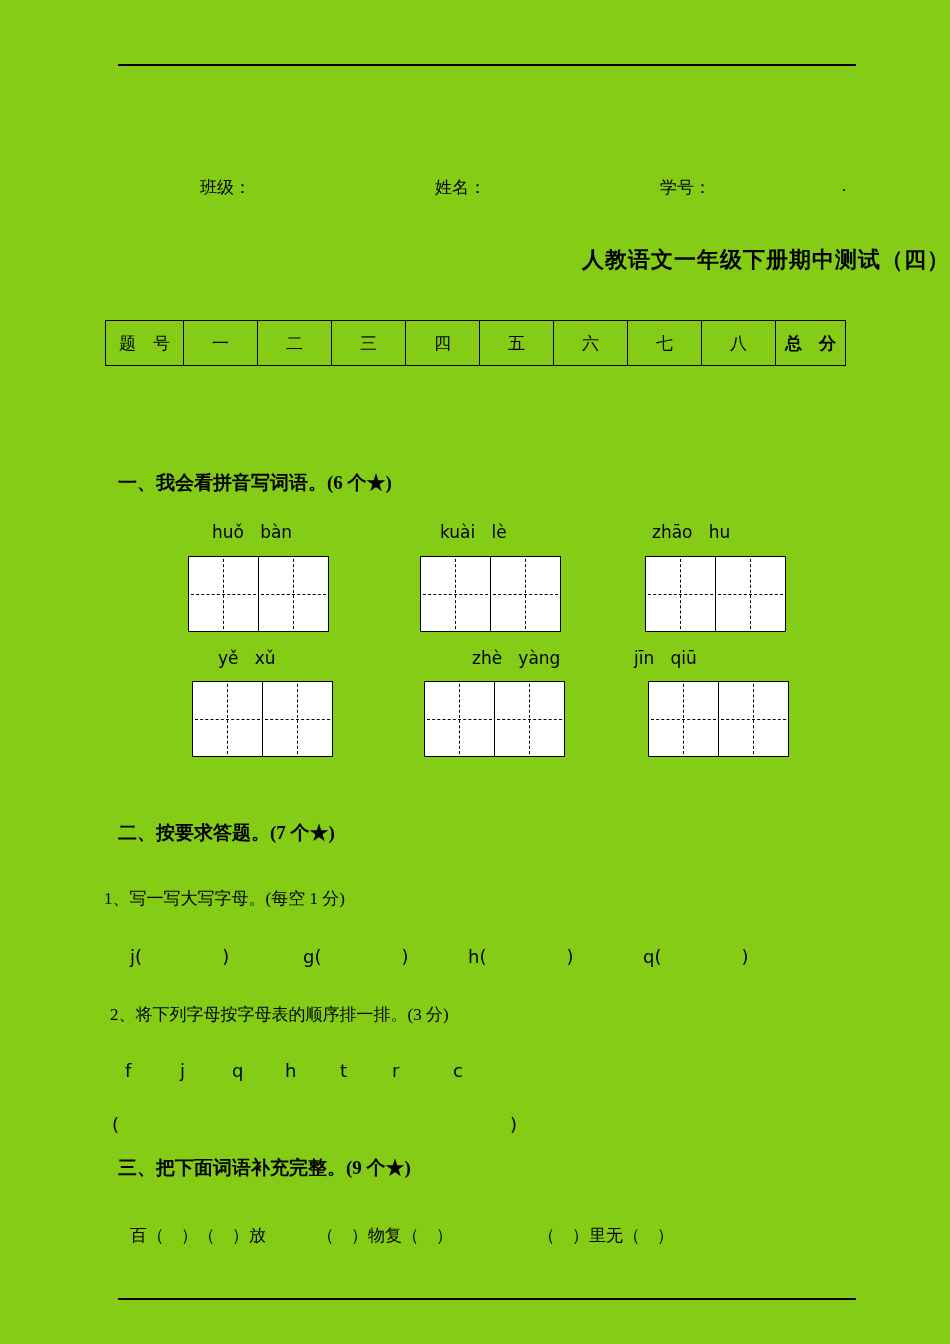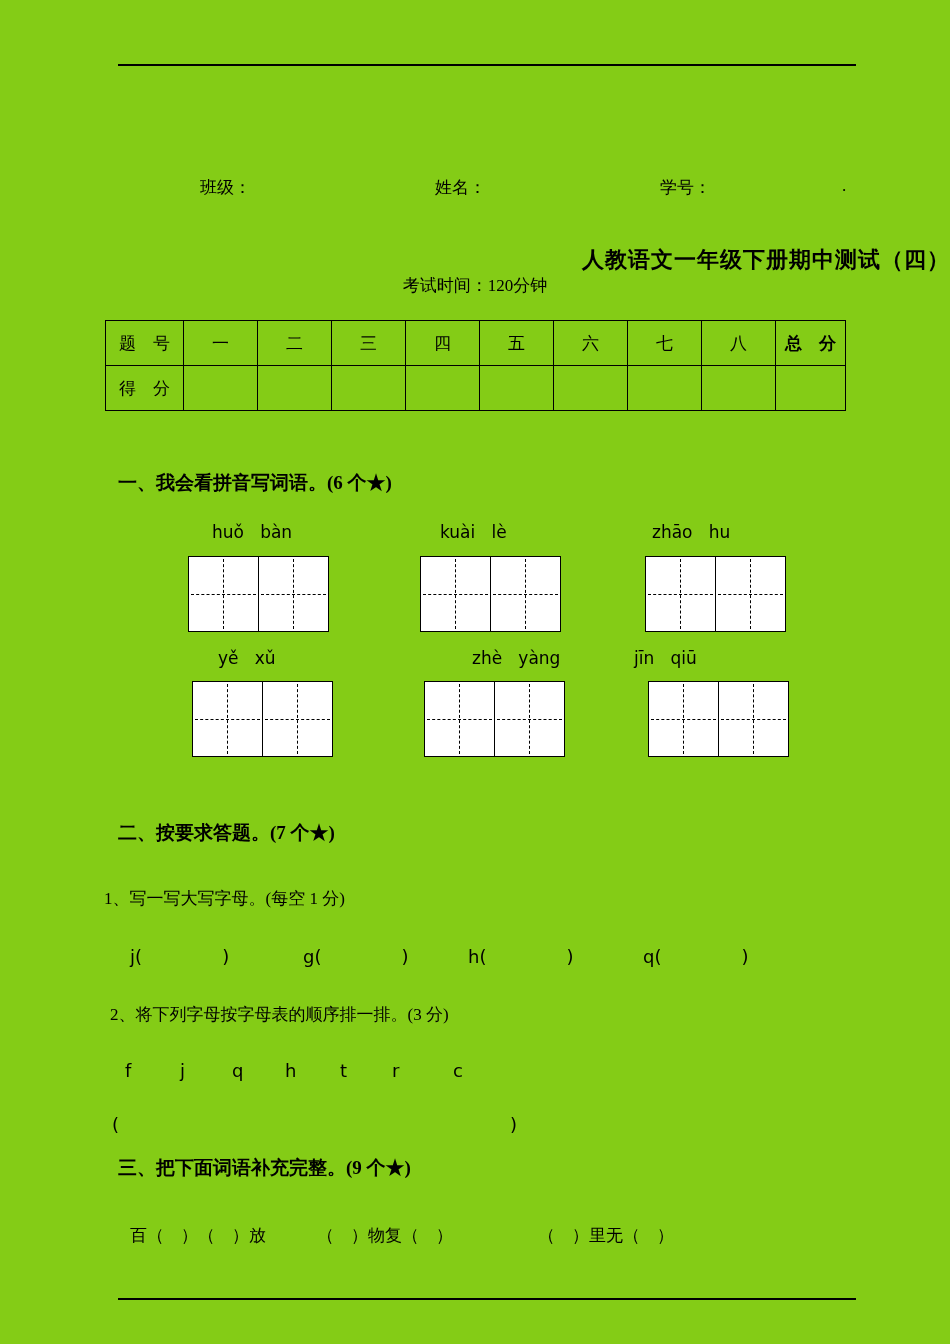--- a/index.html
+++ b/index.html
@@ -46,21 +46,20 @@
   <div class="rule top"></div>
 
   <div>
     <span class="hdr-item" style="left:200px">班级：</span>
     <span class="hdr-item" style="left:435px">姓名：</span>
     <span class="hdr-item" style="left:660px">学号：</span>
     <span class="hdr-item" style="left:842px">.</span>
   </div>
 
   <div class="title">人教语文一年级下册期中测试（四）</div>
-  <div class="subtitle">考试时间：120分钟</div>
 
   <table class="score-table">
     <colgroup>
       <col style="width:78px">
       <col style="width:74px">
         <col style="width:74px">
         <col style="width:74px">
         <col style="width:74px">
       <col style="width:74px">
         <col style="width:74px">
@@ -73,32 +72,20 @@
         <td class="pre">题　号</td>
         <td>一</td>
         <td>二</td>
         <td>三</td>
         <td>四</td>
         <td>五</td>
         <td>六</td>
         <td>七</td>
         <td>八</td>
         <td class="bold pre">总　分</td>
-      </tr>
-      <tr>
-        <td class="pre">得　分</td>
-        <td></td>
-        <td></td>
-        <td></td>
-        <td></td>
-        <td></td>
-        <td></td>
-        <td></td>
-        <td></td>
-        <td></td>
       </tr>
     </tbody>
   </table>
 
   <div class="sec-heading" style="top:470px">一、我会看拼音写词语。(6 个★)</div>
 
   <span class="pinyin" style="left:212px; top:522px">huǒ   bàn</span>
   <span class="pinyin" style="left:440px; top:522px">kuài   lè</span>
   <span class="pinyin" style="left:652px; top:522px">zhāo   hu</span>
 

